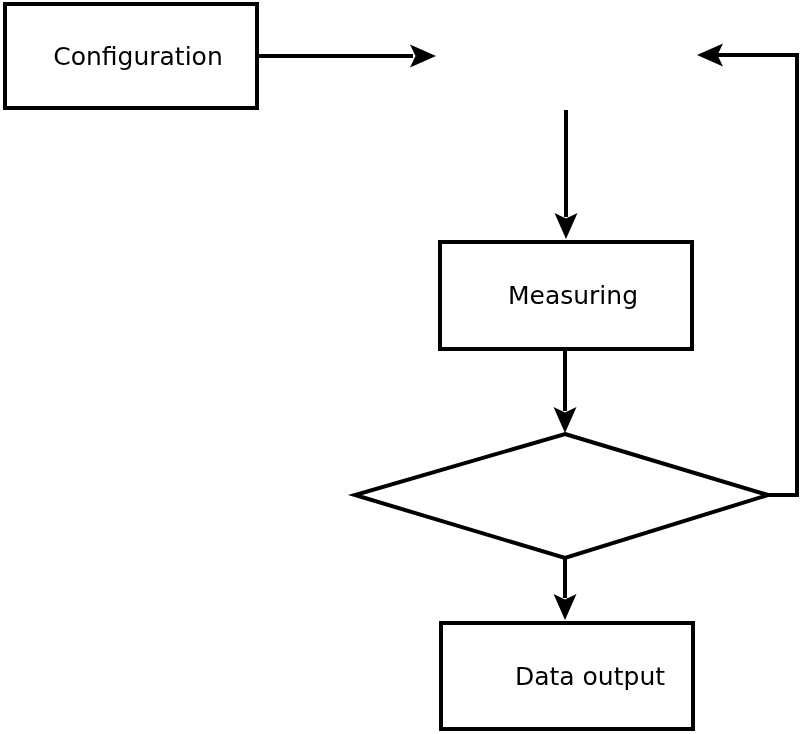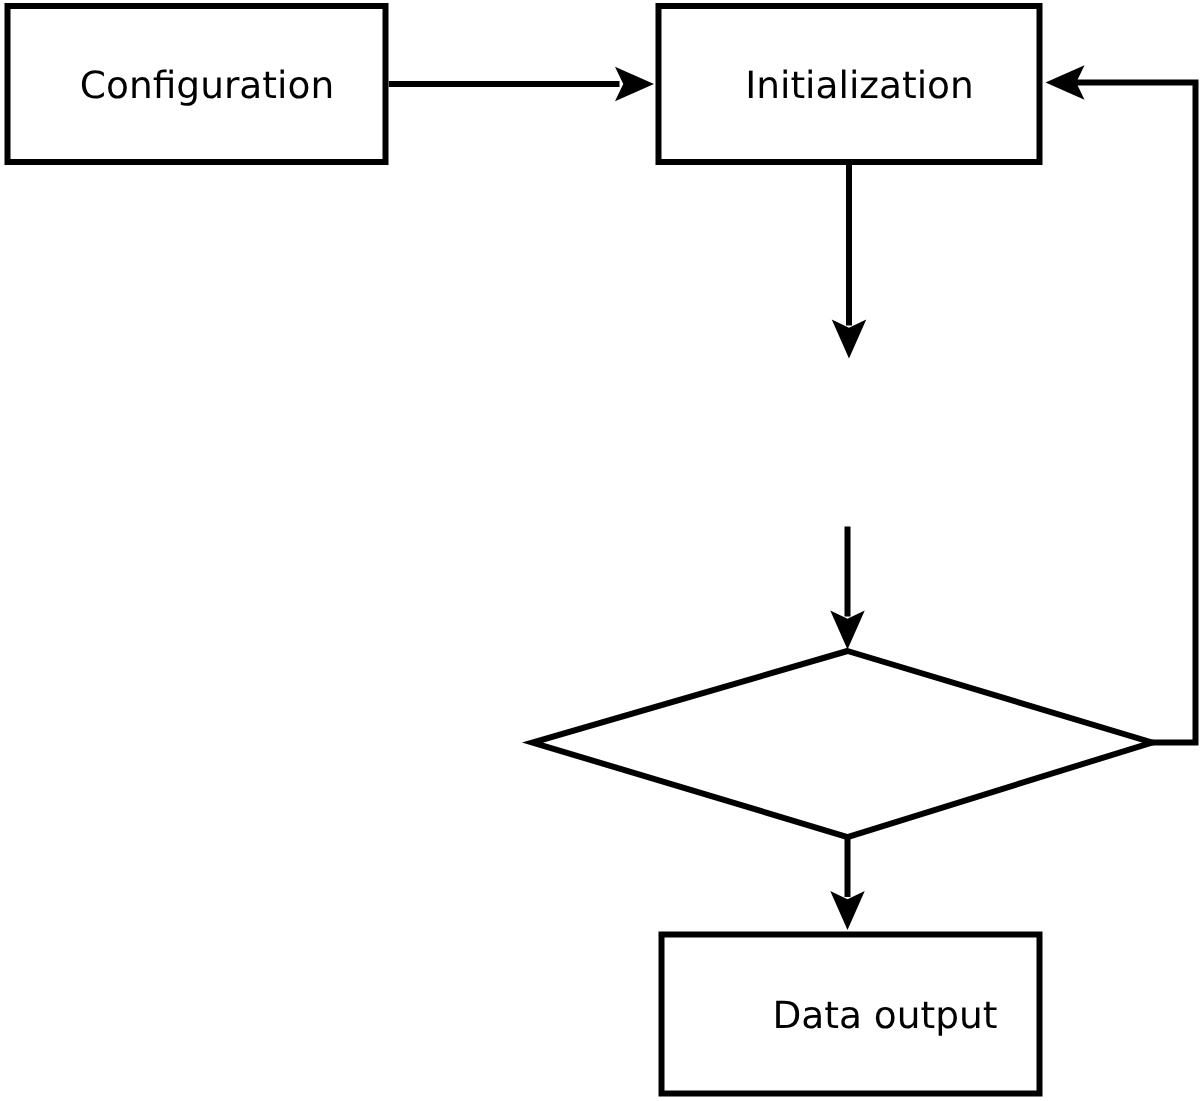--- a/index.html
+++ b/index.html
@@ -82,23 +82,23 @@
       <polygon points="697,55 723,43.5 717.5,55 723,66.5" fill="#000000"></polygon>
     </g>
 
     <polygon points="565,434 768,495 565,558 355,495" fill="#ffffff" stroke="#000000" stroke-width="4" stroke-linejoin="miter" stroke-miterlimit="12"></polygon>
   </svg>
 
   <div class="node" style="left:3px; top:2px; width:256px; height:108px;">
     <span class="node-label">Configuration</span>
   </div>
 
-  <div class="node" style="left:437px; top:2px; width:258px; height:108px;">
-    <span class="node-label">Initialization</span>
+
+  <div class="node" style="left:438px; top:240px; width:256px; height:111px;">
+    <span class="node-label">Measuring</span>
   </div>
-
 
   <div class="node" style="left:439px; top:621px; width:256px; height:110px;padding-left:32px;">
     <span class="node-label">Data output</span>
   </div>
 
 
 </div>
 
 </body></html>

